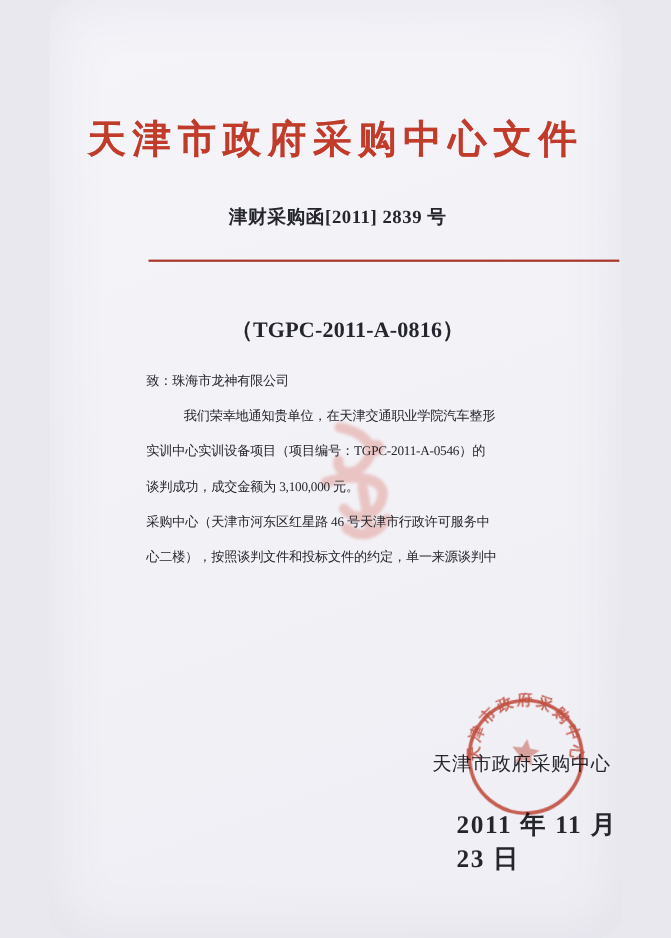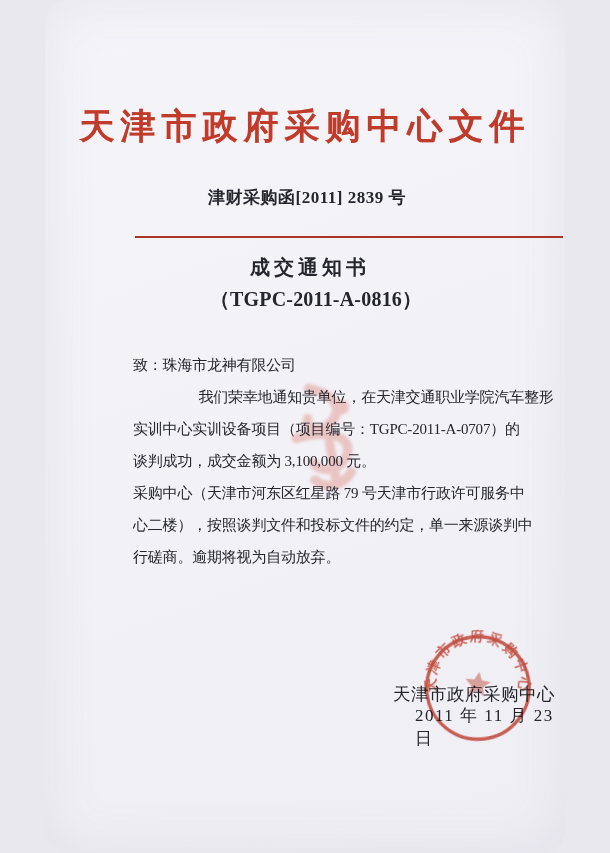--- a/index.html
+++ b/index.html
@@ -44,33 +44,32 @@
     text-align:center;padding-left:10px;
     font-size:20px;font-weight:700;letter-spacing:4px;
   }
   .notice-code{
     position:absolute;top:286px;left:0;right:0;
     text-align:center;padding-left:22px;
     font-size:20px;font-weight:700;letter-spacing:0.2px;
   }
   .doc-body{
     position:absolute;top:330px;left:88px;width:452px;
-    font-size:15px;line-height:32px;letter-spacing:-0.2px;
+    font-size:12px;line-height:32px;letter-spacing:-0.2px;
     z-index:2;
-    margin-top:19px;
   }
   .doc-body .line{white-space:nowrap;}
-  .doc-body .indent{text-indent:34px;text-align:center;}
+  .doc-body .indent{text-indent:34px;}
   .sig-org{
     position:absolute;top:682px;left:348px;
     font-size:17.5px;letter-spacing:0.5px;z-index:2;
   }
   .sig-date{
-    position:absolute;top:704px;left:370px;
-    font-size:17px;letter-spacing:1.5px;z-index:2;
+    position:absolute;top:734px;left:370px;
+    font-size:23px;letter-spacing:1.5px;z-index:2;font-weight:bold;
   }
   .watermark{
     position:absolute;top:378px;left:232px;width:105px;height:125px;
     z-index:1;opacity:0.55;filter:blur(1.6px);
   }
   .seal{
     position:absolute;top:630px;left:375px;width:116px;height:116px;
     z-index:3;
     transform:rotate(-6deg);
     mix-blend-mode:multiply;
@@ -81,41 +80,39 @@
 <body>
 
 <div class="page">
 
   <div class="doc-title">天津市政府采购中心文件</div>
 
   <div class="doc-number">津财采购函[2011] 2839 号</div>
 
   <div class="red-rule"></div>
 
-  <div class="notice-title">成交通知书</div>
   <div class="notice-code">（TGPC-2011-A-0816）</div>
 
   <svg class="watermark" viewBox="0 0 100 120" aria-hidden="true">
     <g fill="none" stroke="#e2a09a" stroke-width="9" stroke-linecap="round">
       <path d="M30 10 C 56 16, 64 30, 50 44 C 41 53, 27 50, 29 39"></path>
       <path d="M18 58 C 44 50, 72 54, 67 72 C 63 89, 42 93, 34 81"></path>
       <path d="M50 62 L 57 102"></path>
       <path d="M36 98 C 49 108, 63 103, 71 90"></path>
     </g>
     <circle cx="62" cy="28" r="7" fill="#e2a09a"></circle>
   </svg>
 
   <div class="doc-body">
     <div class="line">致：珠海市龙神有限公司</div>
     <div class="line indent">我们荣幸地通知贵单位，在天津交通职业学院汽车整形</div>
-    <div class="line">实训中心实训设备项目（项目编号：TGPC-2011-A-0707）的</div>
+    <div class="line">实训中心实训设备项目（项目编号：TGPC-2011-A-0546）的</div>
     <div class="line">谈判成功，成交金额为 3,100,000 元。</div>
-    <div class="line">采购中心（天津市河东区红星路 79 号天津市行政许可服务中</div>
+    <div class="line">采购中心（天津市河东区红星路 46 号天津市行政许可服务中</div>
     <div class="line">心二楼），按照谈判文件和投标文件的约定，单一来源谈判中</div>
-    <div class="line">行磋商。逾期将视为自动放弃。</div>
   </div>
 
   <div class="sig-org">天津市政府采购中心</div>
   <div class="sig-date">2011 年 11 月 23 日</div>
 
   <svg class="seal" viewBox="0 0 120 120" aria-hidden="true">
     <defs>
       <filter id="sblur" x="-10%" y="-10%" width="120%" height="120%">
         <feGaussianBlur stdDeviation="0.35"></feGaussianBlur>
       </filter>

